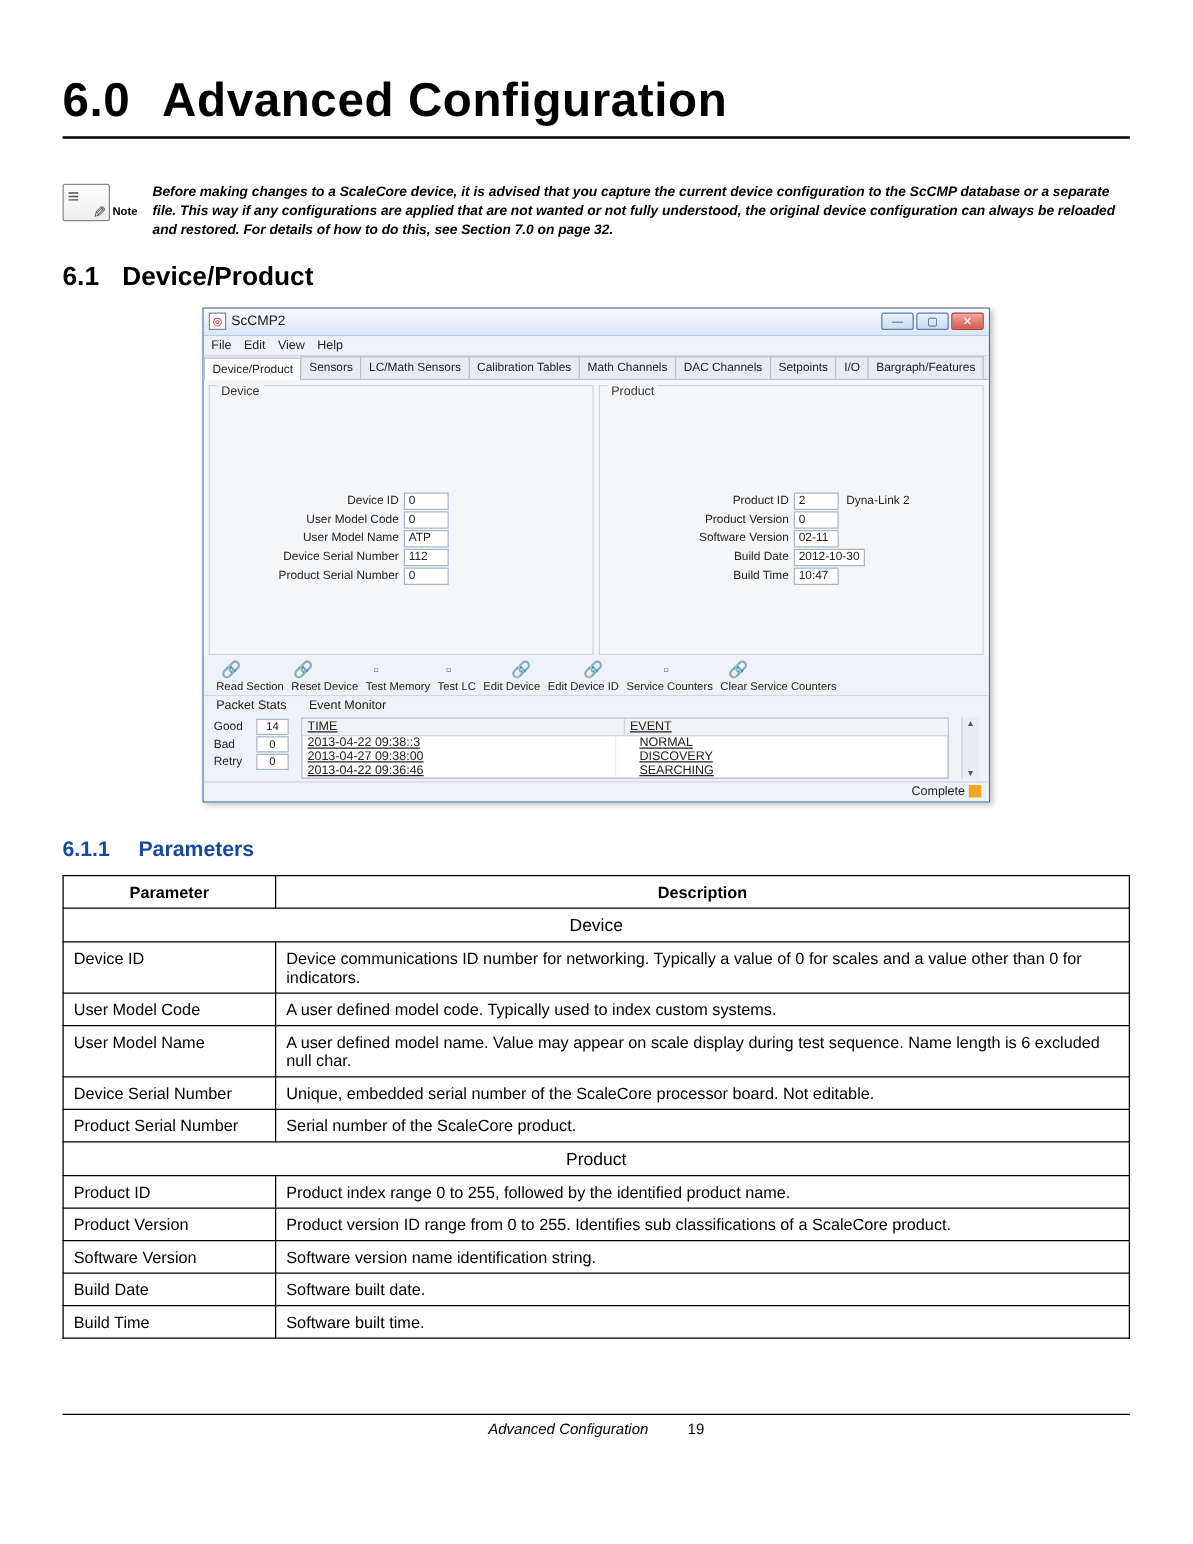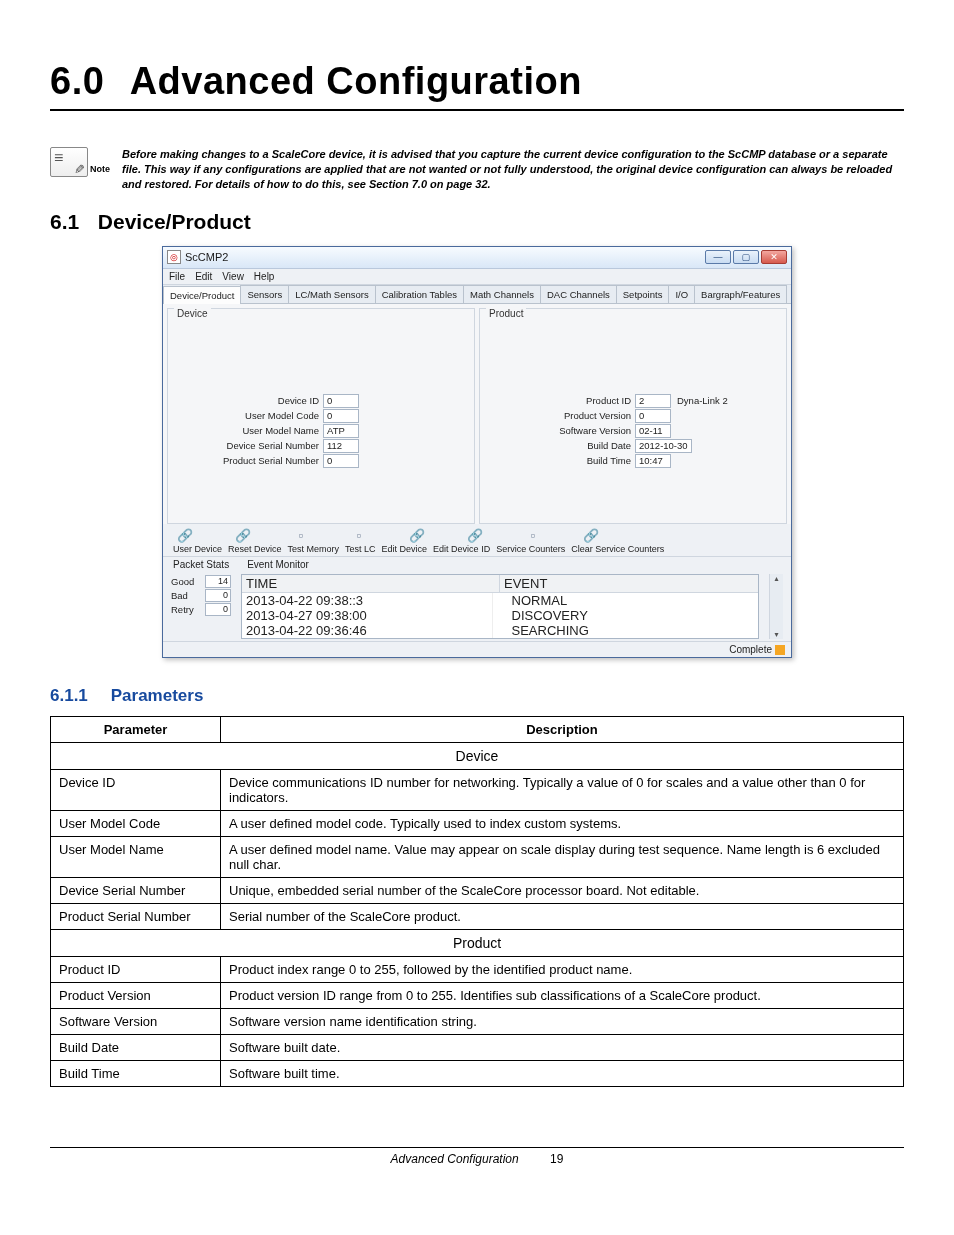--- a/index.html
+++ b/index.html
@@ -85,22 +85,22 @@
   .fr .extra { margin-left:6px; font-size:9.5px;}
   .toolbar-icons { display:flex; gap:42px; padding:4px 10px 0 14px; background:#eef1f5;}
   .tool-ic { width:16px;height:16px; display:flex;align-items:center;justify-content:center; color:#7b8a9e; font-size:13px;}
   .tool-labels { font-size:9px; padding:0 10px 2px 10px; color:#222; background:#eef1f5; border-bottom:1px solid #cfd6df; white-space:nowrap; overflow:hidden;}
   .tool-labels span { display:inline-block; margin-right:6px;}
   .lower-tabs { display:flex; gap:18px; padding:2px 10px; font-size:10px; color:#222; background:#eef1f5;}
   .stats-area { display:flex; background:#eef1f5; padding:2px 8px 2px 8px; gap:10px;}
   .stats-col { font-size:9.5px; }
   .stats-col .srow { display:flex; align-items:center; margin:1px 0;}
   .stats-col .srow span:first-child{ width:34px;}
-  .stats-col .srow .sval { width:26px; border:1px solid #a9b6c6; background:#fff; text-align:right; padding:0 2px; height:13px; font-size:9px;}
-  .event-table { flex:1; border:1px solid #a9b6c6; background:#fff; font-size:13px; }
+  .stats-col .srow .sval { width:26px; border:1px solid #a9b6c6; background:#fff; text-align:center; padding:0 2px; height:13px; font-size:9px;}
+  .event-table { flex:1; border:1px solid #a9b6c6; background:#fff; font-size:10px;text-decoration:underline; }
   .event-table .hdr { display:flex; background:#f0f2f4; border-bottom:1px solid #cfd6df;}
   .event-table .hdr div:first-child{ width:50%; padding:1px 4px; border-right:1px solid #cfd6df;}
   .event-table .hdr div:last-child{ width:50%; padding:1px 4px;}
   .event-table .erow { display:flex;gap:15px; }
   .event-table .erow div:first-child{ width:50%; padding:0 4px; border-right:1px solid #eee;}
   .event-table .erow div:last-child{ width:50%; padding:0 4px;}
   .statusbar { text-align:right; padding:2px 6px; font-size:10px; background:#eef1f5; border-top:1px solid #cfd6df;}
   .statusbar .sq { display:inline-block; width:10px;height:10px; background:#f5a623; margin-left:3px; vertical-align:middle;}
   .scroll-ind { width:14px; background:#e7ecf2; border-left:1px solid #cfd6df; display:flex;flex-direction:column;justify-content:space-between;align-items:center; font-size:8px; color:#555;}
 
@@ -240,21 +240,21 @@
     <div class="toolbar-icons">
       <span class="tool-ic">🔗</span>
       <span class="tool-ic">🔗</span>
       <span class="tool-ic">▫</span>
       <span class="tool-ic">▫</span>
       <span class="tool-ic">🔗</span>
       <span class="tool-ic">🔗</span>
       <span class="tool-ic">▫</span>
       <span class="tool-ic">🔗</span>
     </div>
-    <div class="tool-labels" id="tool-labels-row"><span>User Device</span><span>Reset Device</span><span>Test Memory</span><span>Test LC</span><span>Edit Device</span><span>Edit Device ID</span><span>Service Counters</span><span>Clear Service Counters</span></div>
+    <div class="tool-labels" id="tool-labels-row"><span>Read Section</span><span>Reset Device</span><span>Test Memory</span><span>Test LC</span><span>Edit Device</span><span>Edit Device ID</span><span>Service Counters</span><span>Clear Service Counters</span></div>
     <div class="lower-tabs">
       <span>Packet Stats</span>
       <span>Event Monitor</span>
     </div>
     <div class="stats-area">
       <div class="stats-col" id="stats-col">
           <div class="srow">
             <span>Good</span>
             <span class="sval">14</span>
           </div>

